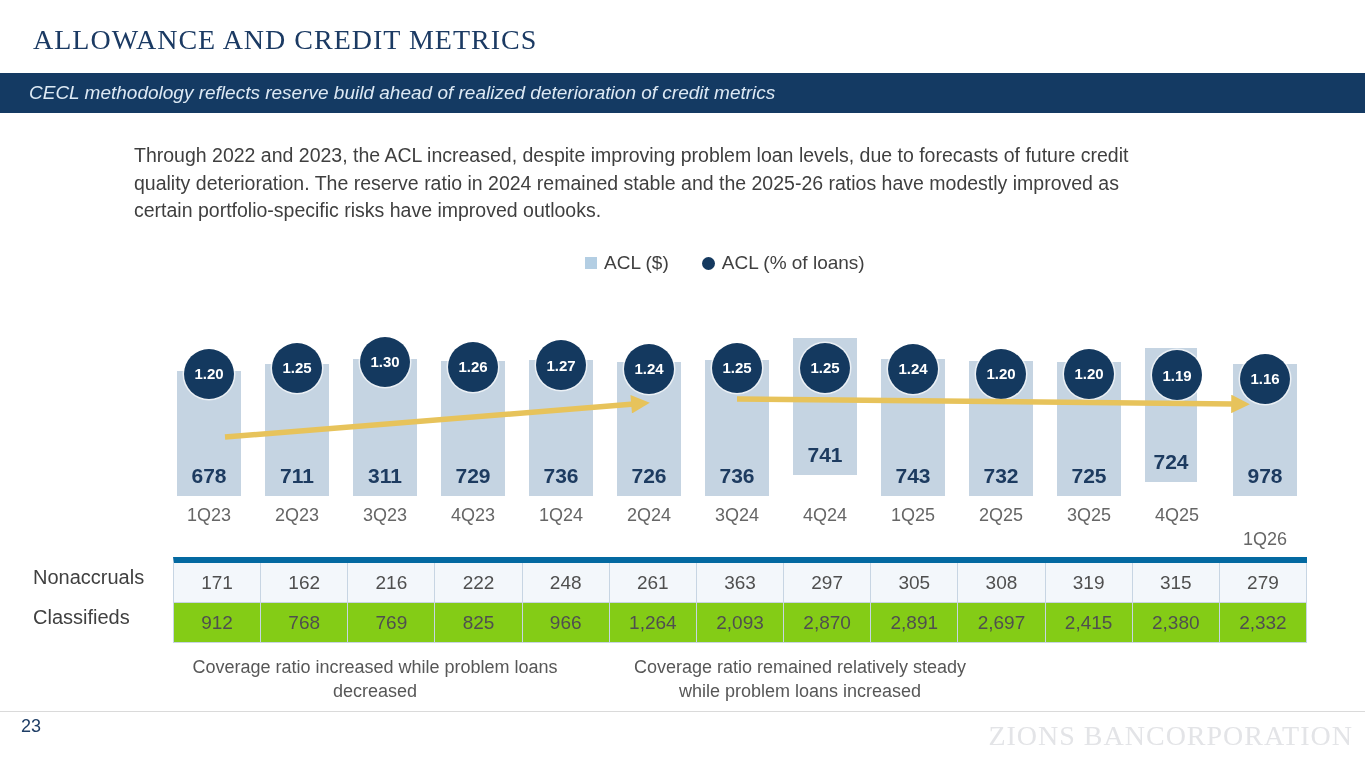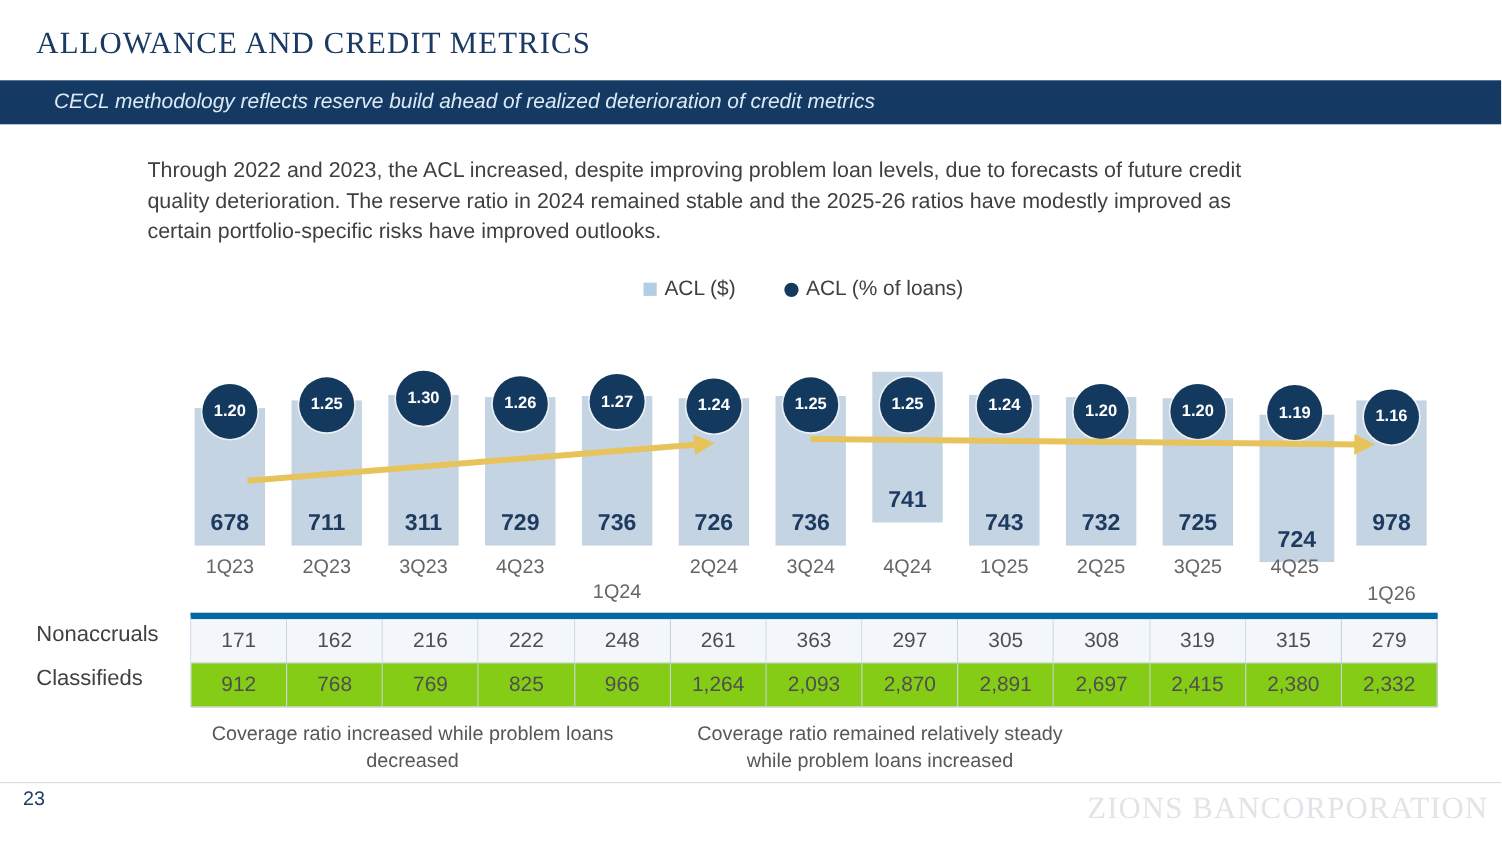--- a/index.html
+++ b/index.html
@@ -21,40 +21,40 @@
     letter-spacing: 1px;
     color: #1b3a63;
   }
   .banner {
     position: absolute;
     left: 0; top: 73px;
     width: 100%; height: 40px;
     background: #143a63;
   }
   .banner-text {
-    padding-left: 49px;
+    padding-left: 29px;
     line-height: 40px;
     font-style: italic;
     font-size: 19px;
     color: #dde9f4;
   }
   .body-text {
     position: absolute;
     left: 134px; top: 142px;
     width: 1170px;
     font-size: 19.5px;
     line-height: 27.5px;
     color: #3f3f3f;
     white-space: pre-line;
   }
   .legend {
     position: absolute;
     left: 585px; top: 252px;
     display: flex;
-    gap: 44px;
+    gap: 33px;
     font-size: 19px;
     color: #404040;
   }
   .legend-item { display: flex; align-items: center; gap: 7px; }
   .legend-swatch-square { width: 12px; height: 12px; background: #b3cee3; }
   .legend-swatch-circle { width: 13px; height: 13px; background: #14395f; border-radius: 50%; }
   .chart { position: absolute; inset: 0; }
   .bar {
     position: absolute;
     background: #c5d4e2;
@@ -194,21 +194,21 @@
       <div class="x-label" style="left: 341px; top: 505px;">3Q23</div>
       <div class="bar" style="left: 441px; width: 64px; top: 361px; height: 135px;">
         <div class="bar-value">729</div>
       </div>
       <div class="ratio-circle" style="left: 448px; top: 341.54px;">1.26</div>
       <div class="x-label" style="left: 429px; top: 505px;">4Q23</div>
       <div class="bar" style="left: 529px; width: 64px; top: 360px; height: 136px;">
         <div class="bar-value">736</div>
       </div>
       <div class="ratio-circle" style="left: 536px; top: 340.33px;">1.27</div>
-      <div class="x-label" style="left: 517px; top: 528px;">1Q24</div>
+      <div class="x-label" style="left: 517px; top: 505px;">1Q24</div>
       <div class="bar" style="left: 617px; width: 64px; top: 362px; height: 134px;">
         <div class="bar-value">726</div>
       </div>
       <div class="ratio-circle" style="left: 624px; top: 343.96px;">1.24</div>
       <div class="x-label" style="left: 605px; top: 505px;">2Q24</div>
       <div class="bar" style="left: 705px; width: 64px; top: 360px; height: 136px;">
         <div class="bar-value">736</div>
       </div>
       <div class="ratio-circle" style="left: 712px; top: 342.75px;">1.25</div>
       <div class="x-label" style="left: 693px; top: 505px;">3Q24</div>
@@ -225,21 +225,21 @@
       <div class="bar" style="left: 969px; width: 64px; top: 361px; height: 135px;">
         <div class="bar-value">732</div>
       </div>
       <div class="ratio-circle" style="left: 976px; top: 348.8px;">1.20</div>
       <div class="x-label" style="left: 957px; top: 505px;">2Q25</div>
       <div class="bar" style="left: 1057px; width: 64px; top: 362px; height: 134px;">
         <div class="bar-value">725</div>
       </div>
       <div class="ratio-circle" style="left: 1064px; top: 348.8px;">1.20</div>
       <div class="x-label" style="left: 1045px; top: 505px;">3Q25</div>
-      <div class="bar" style="left: 1145px; width: 68px; top: 377px; height: 134px;">
+      <div class="bar" style="left: 1145px; width: 52px; top: 348px; height: 134px;">
         <div class="bar-value">724</div>
       </div>
       <div class="ratio-circle" style="left: 1152px; top: 350.01px;">1.19</div>
       <div class="x-label" style="left: 1133px; top: 505px;">4Q25</div>
       <div class="bar" style="left: 1233px; width: 64px; top: 364px; height: 132px;">
         <div class="bar-value">978</div>
       </div>
       <div class="ratio-circle" style="left: 1240px; top: 353.64px;">1.16</div>
       <div class="x-label" style="left: 1221px; top: 505px; margin-top: 24px;">1Q26</div>
     </div>

